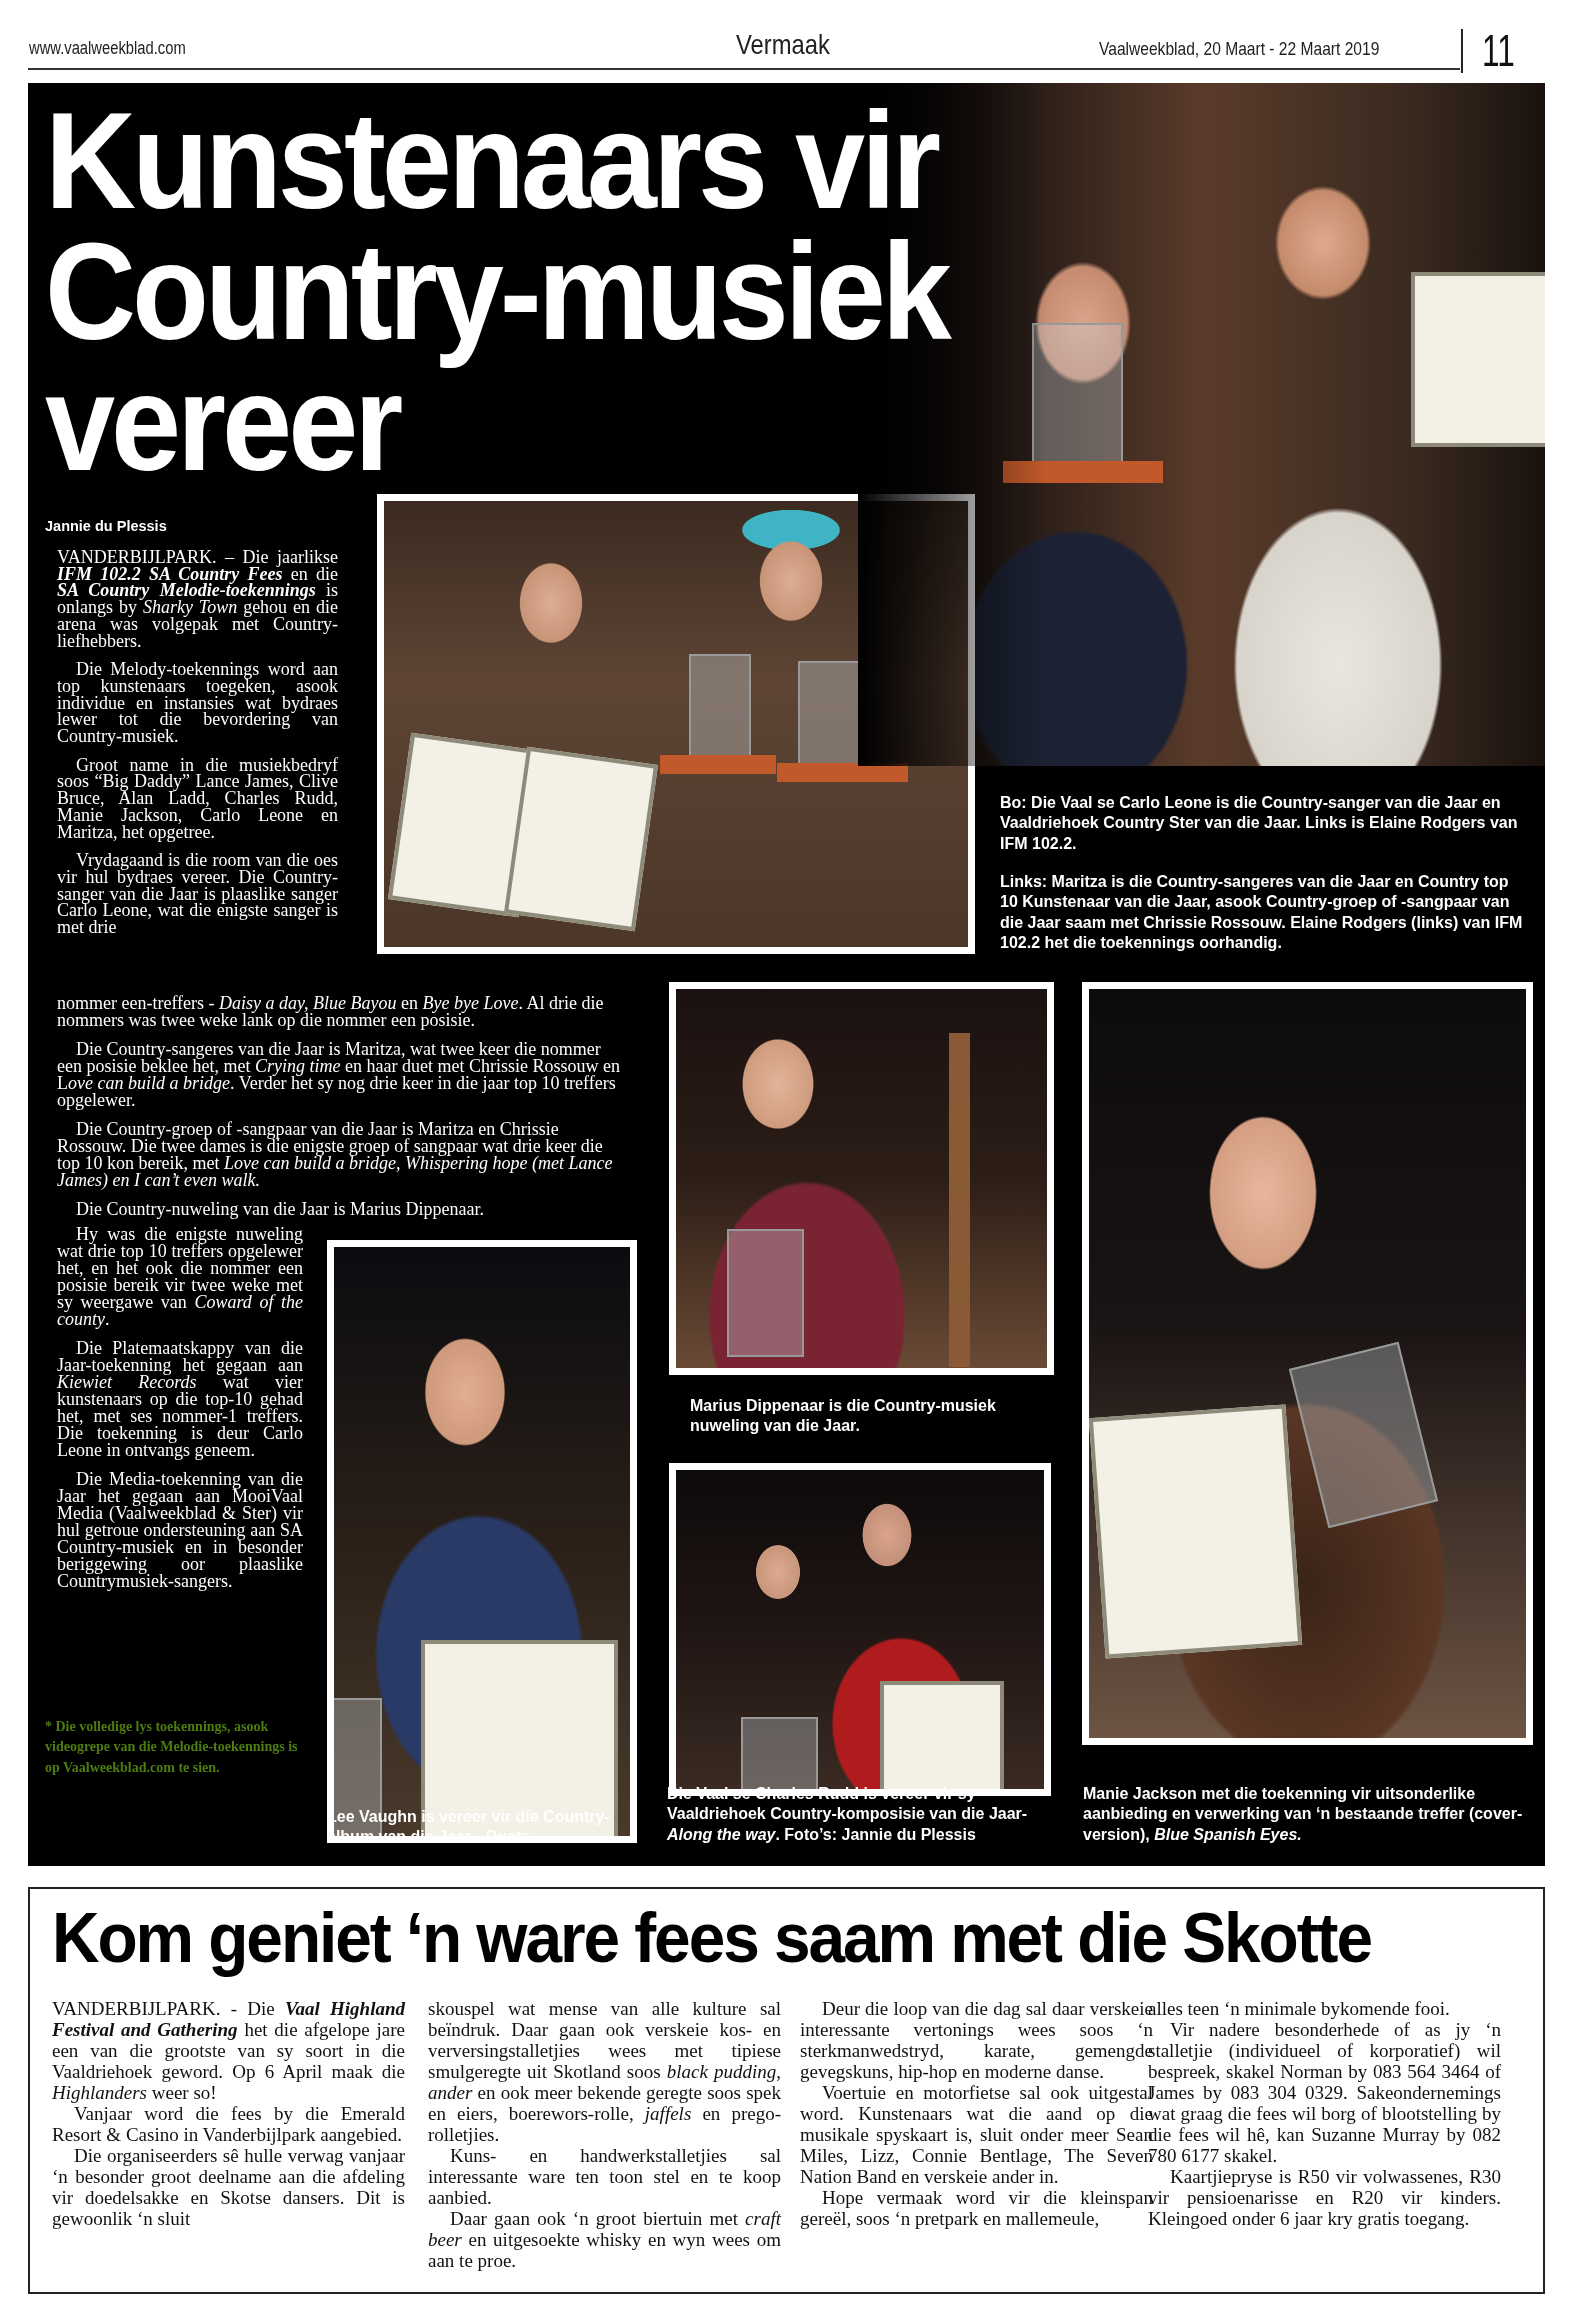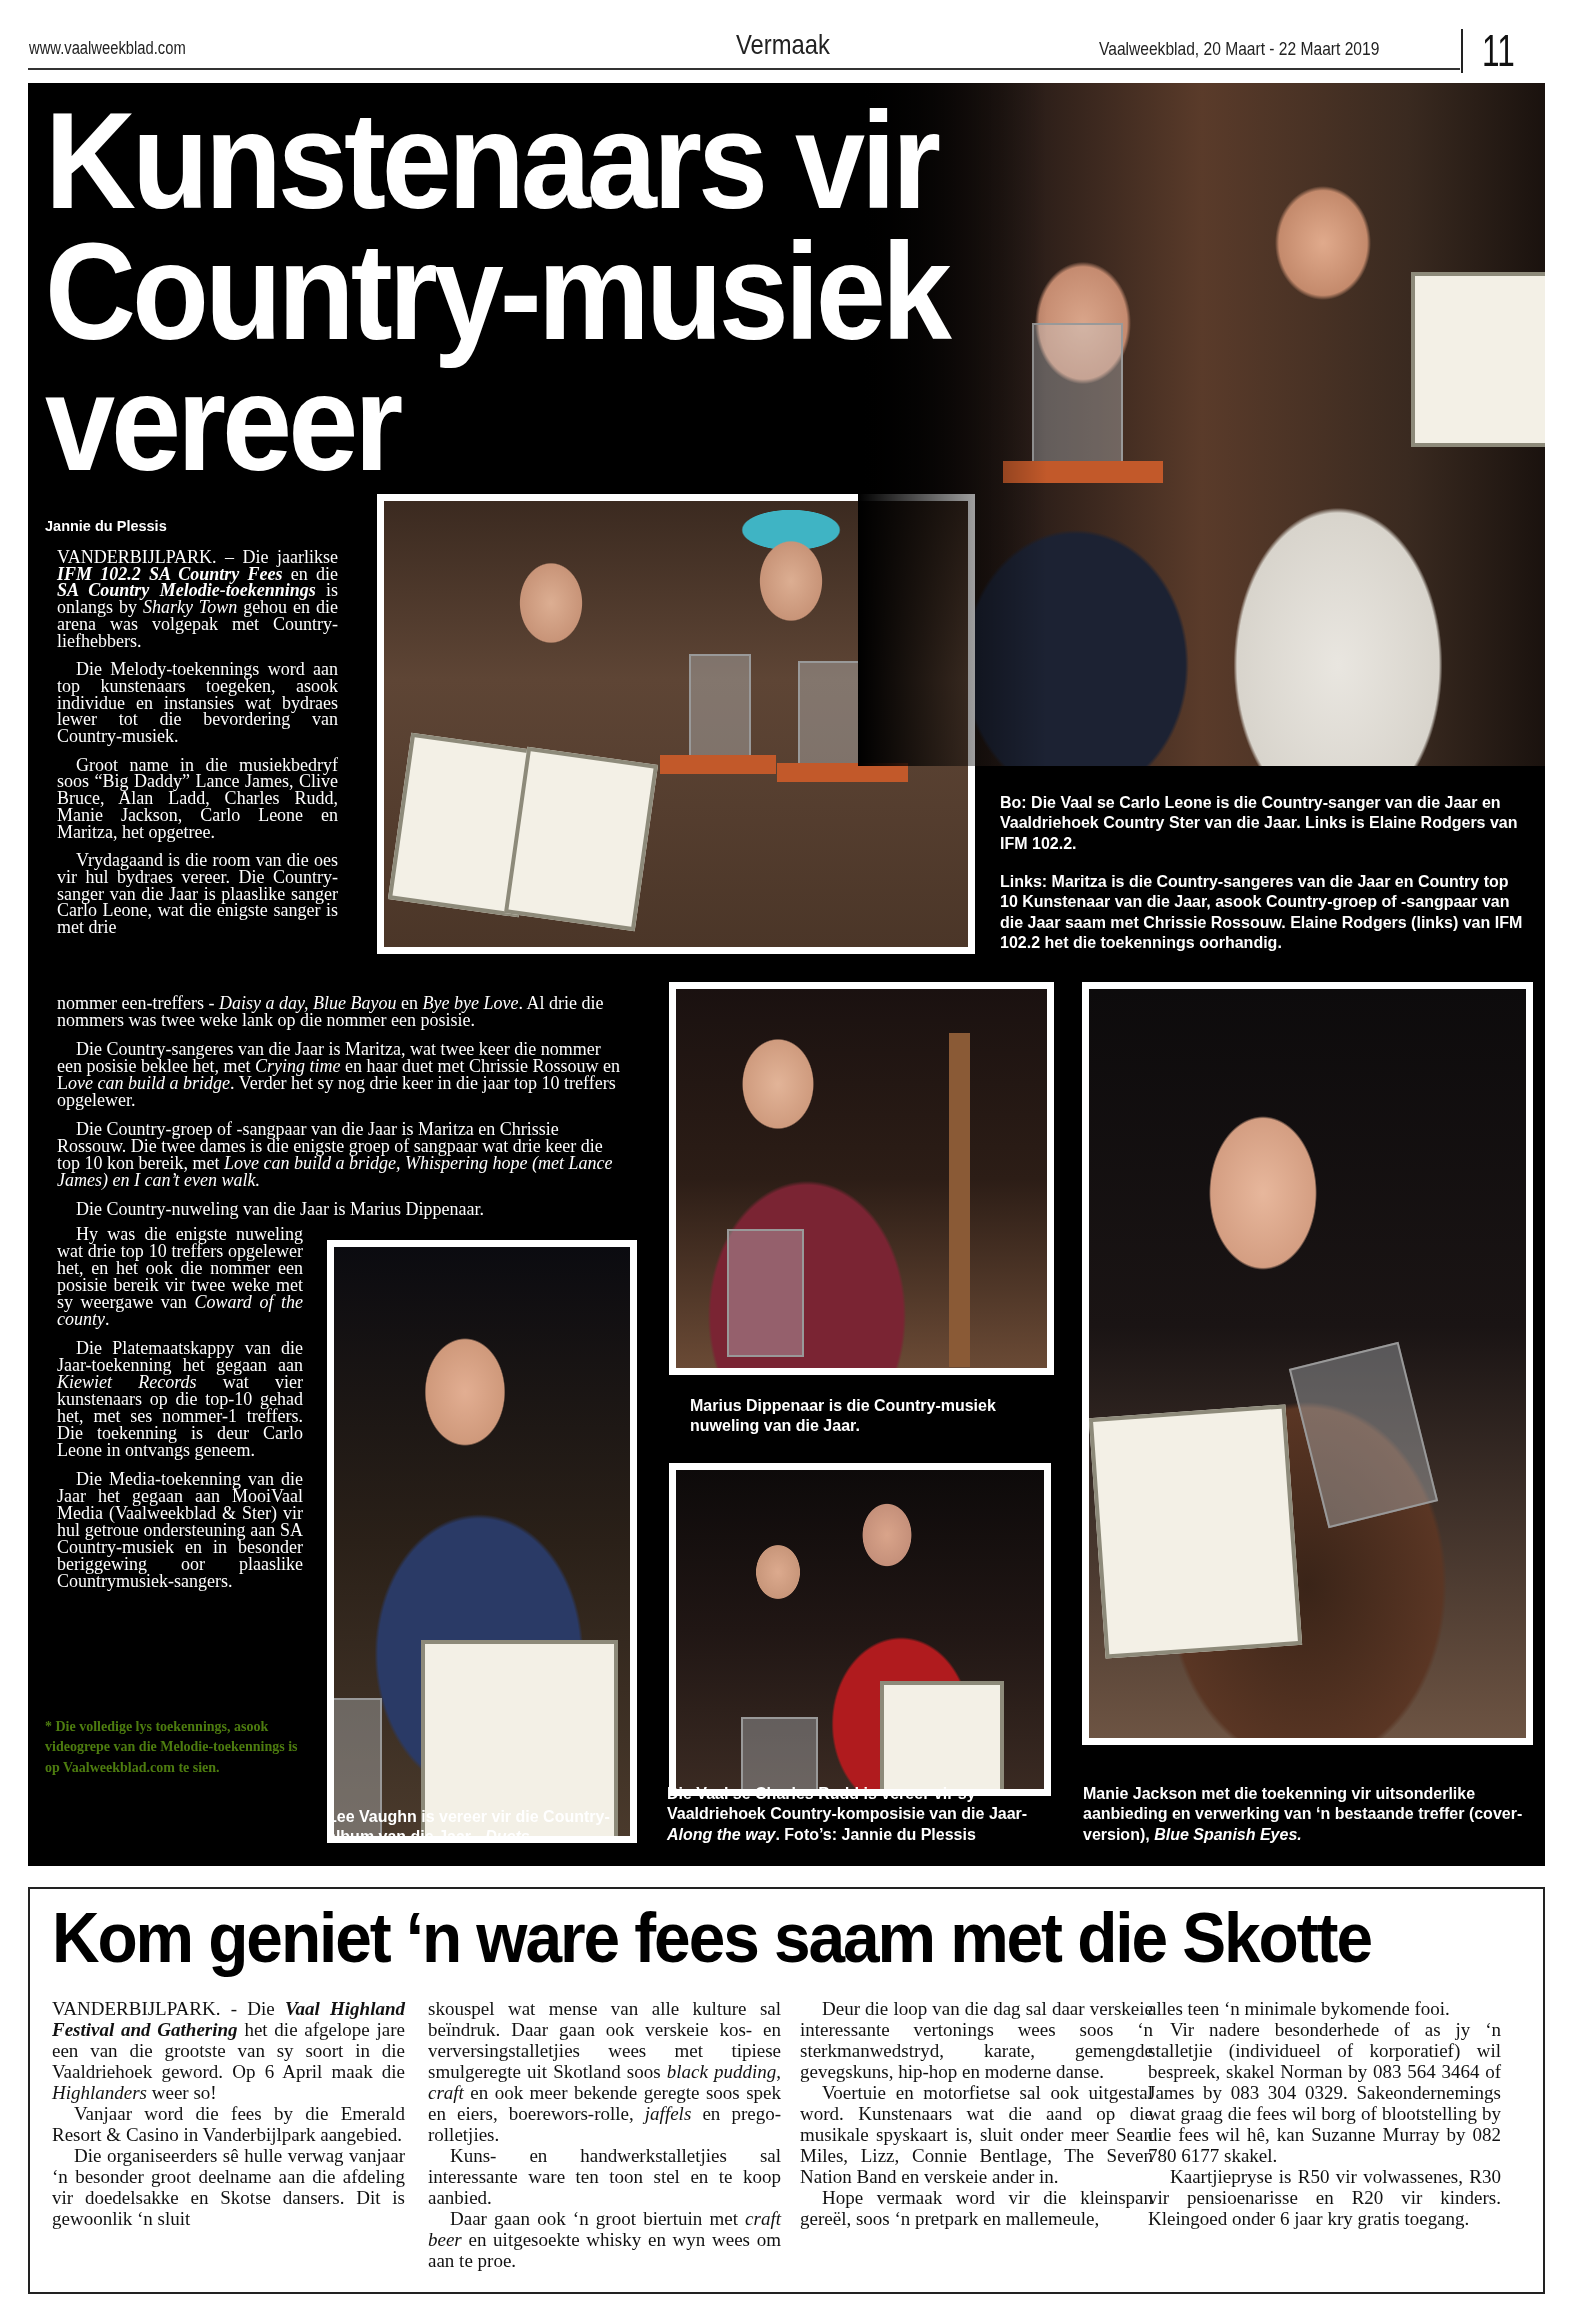--- a/index.html
+++ b/index.html
@@ -176,21 +176,21 @@
 <div class="abs note">* Die volledige lys toekennings, asook videogrepe van die Melodie-toekennings is op Vaalweekblad.com te sien.</div>
 
 <div class="abs box"></div>
 <div class="abs h2">Kom geniet ‘n ware fees saam met die Skotte</div>
 <div class="bcol" style="left:52px;">
     <p>VANDERBIJLPARK. - Die <b><i>Vaal Highland Festival and Gathering</i></b> het die afgelope jare een van die grootste van sy soort in die Vaaldriehoek geword. Op 6 April maak die <i>Highlanders</i> weer so!</p>
     <p class="ind">Vanjaar word die fees by die Emerald Resort &amp; Casino in Vanderbijlpark aangebied.</p>
     <p class="ind">Die organiseerders sê hulle verwag vanjaar ‘n besonder groot deelname aan die afdeling vir doedelsakke en Skotse dansers. Dit is gewoonlik ‘n sluit</p>
   </div>
 <div class="bcol" style="left:428px;">
-    <p>skouspel wat mense van alle kulture sal beïndruk. Daar gaan ook verskeie kos- en verversingstalletjies wees met tipiese smulgeregte uit Skotland soos <i>black pudding</i>, <i>craft</i> en ook meer bekende geregte soos spek en eiers, boerewors-rolle, <i>jaffels</i> en prego-rolletjies.</p>
+    <p>skouspel wat mense van alle kulture sal beïndruk. Daar gaan ook verskeie kos- en verversingstalletjies wees met tipiese smulgeregte uit Skotland soos <i>black pudding</i>, <i>ander</i> en ook meer bekende geregte soos spek en eiers, boerewors-rolle, <i>jaffels</i> en prego-rolletjies.</p>
     <p class="ind">Kuns- en handwerkstalletjies sal interessante ware ten toon stel en te koop aanbied.</p>
     <p class="ind">Daar gaan ook ‘n groot biertuin met <i>craft beer</i> en uitgesoekte whisky en wyn wees om aan te proe.</p>
   </div>
 <div class="bcol" style="left:800px;">
     <p class="ind">Deur die loop van die dag sal daar verskeie interessante vertonings wees soos ‘n sterkmanwedstryd, karate, gemengde gevegskuns, hip-hop en moderne danse.</p>
     <p class="ind">Voertuie en motorfietse sal ook uitgestal word. Kunstenaars wat die aand op die musikale spyskaart is, sluit onder meer Sean Miles, Lizz, Connie Bentlage, The Seven Nation Band en verskeie ander in.</p>
     <p class="ind">Hope vermaak word vir die kleinspan gereël, soos ‘n pretpark en mallemeule,</p>
   </div>
 <div class="bcol" style="left:1148px;">
     <p>alles teen ‘n minimale bykomende fooi.</p>

